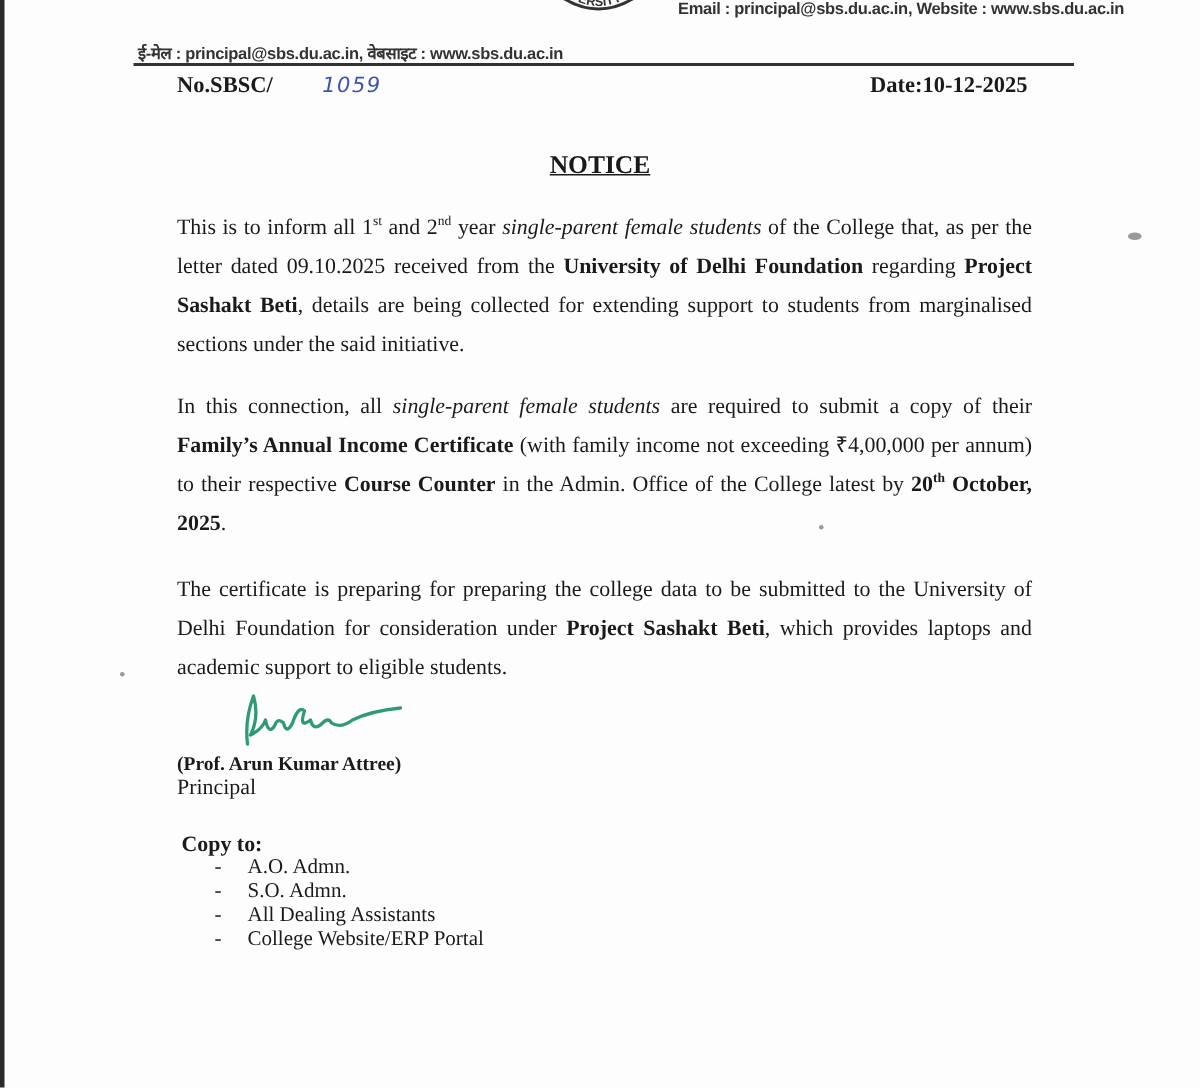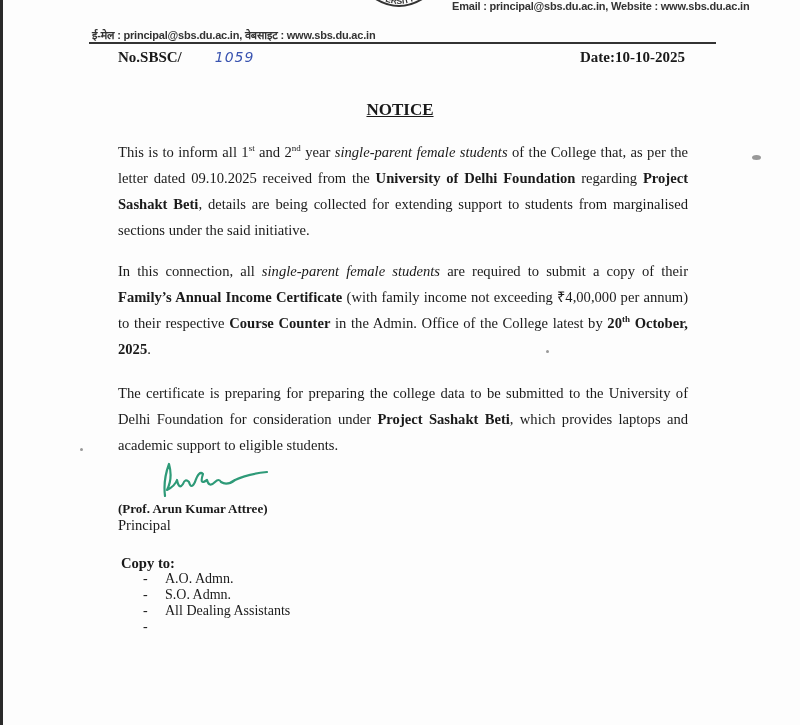--- a/index.html
+++ b/index.html
@@ -86,21 +86,21 @@
   </text>
 </svg>
 
 <div class="header-eng">Email : principal@sbs.du.ac.in,  Website : www.sbs.du.ac.in</div>
 
 <div class="rule"></div>
 
 <div class="ref-no">
   <span>No.SBSC/</span><span class="ref-hand">1059</span>
 </div>
-<div class="date">Date:10-10-2025</div>
+<div class="date">Date:10-12-2025</div>
 
 <div class="title">NOTICE</div>
 
 <div class="para p1">
   <span>This is to inform all 1</span><sup>st</sup><span> and 2</span><sup>nd</sup><span> year </span><i>single-parent female students</i><span> of the College that, as per the letter dated 09.10.2025 received from the </span><b>University of Delhi Foundation</b><span> regarding </span><b>Project Sashakt Beti</b><span>, details are being collected for extending support to students from marginalised sections under the said initiative.</span>
 </div>
 
 <div class="para p2">
   <span>In this connection, all </span><i>single-parent female students</i><span> are required to submit a copy of their </span><b>Family’s Annual Income Certificate</b><span> (with family income not exceeding ₹4,00,000 per annum) to their respective </span><b>Course Counter</b><span> in the Admin. Office of the College latest by </span><b>20</b><sup><b>th</b></sup><b> October, 2025</b><span>.</span>
 </div>
@@ -125,18 +125,19 @@
   <li>
       <span class="dash">-</span>
       <span>S.O. Admn.</span>
     </li>
   <li>
       <span class="dash">-</span>
       <span>All Dealing Assistants</span>
     </li>
   <li>
       <span class="dash">-</span>
+      <span>College Website/ERP Portal</span>
     </li>
 </ul>
 
 <div class="speck" style="left:752px; top:155px; width:9px; height:5px;"></div>
 <div class="speck" style="left:546px; top:350px; width:3px; height:3px;"></div>
 <div class="speck" style="left:80px; top:448px; width:3px; height:3px;"></div>
 
 </body></html>

